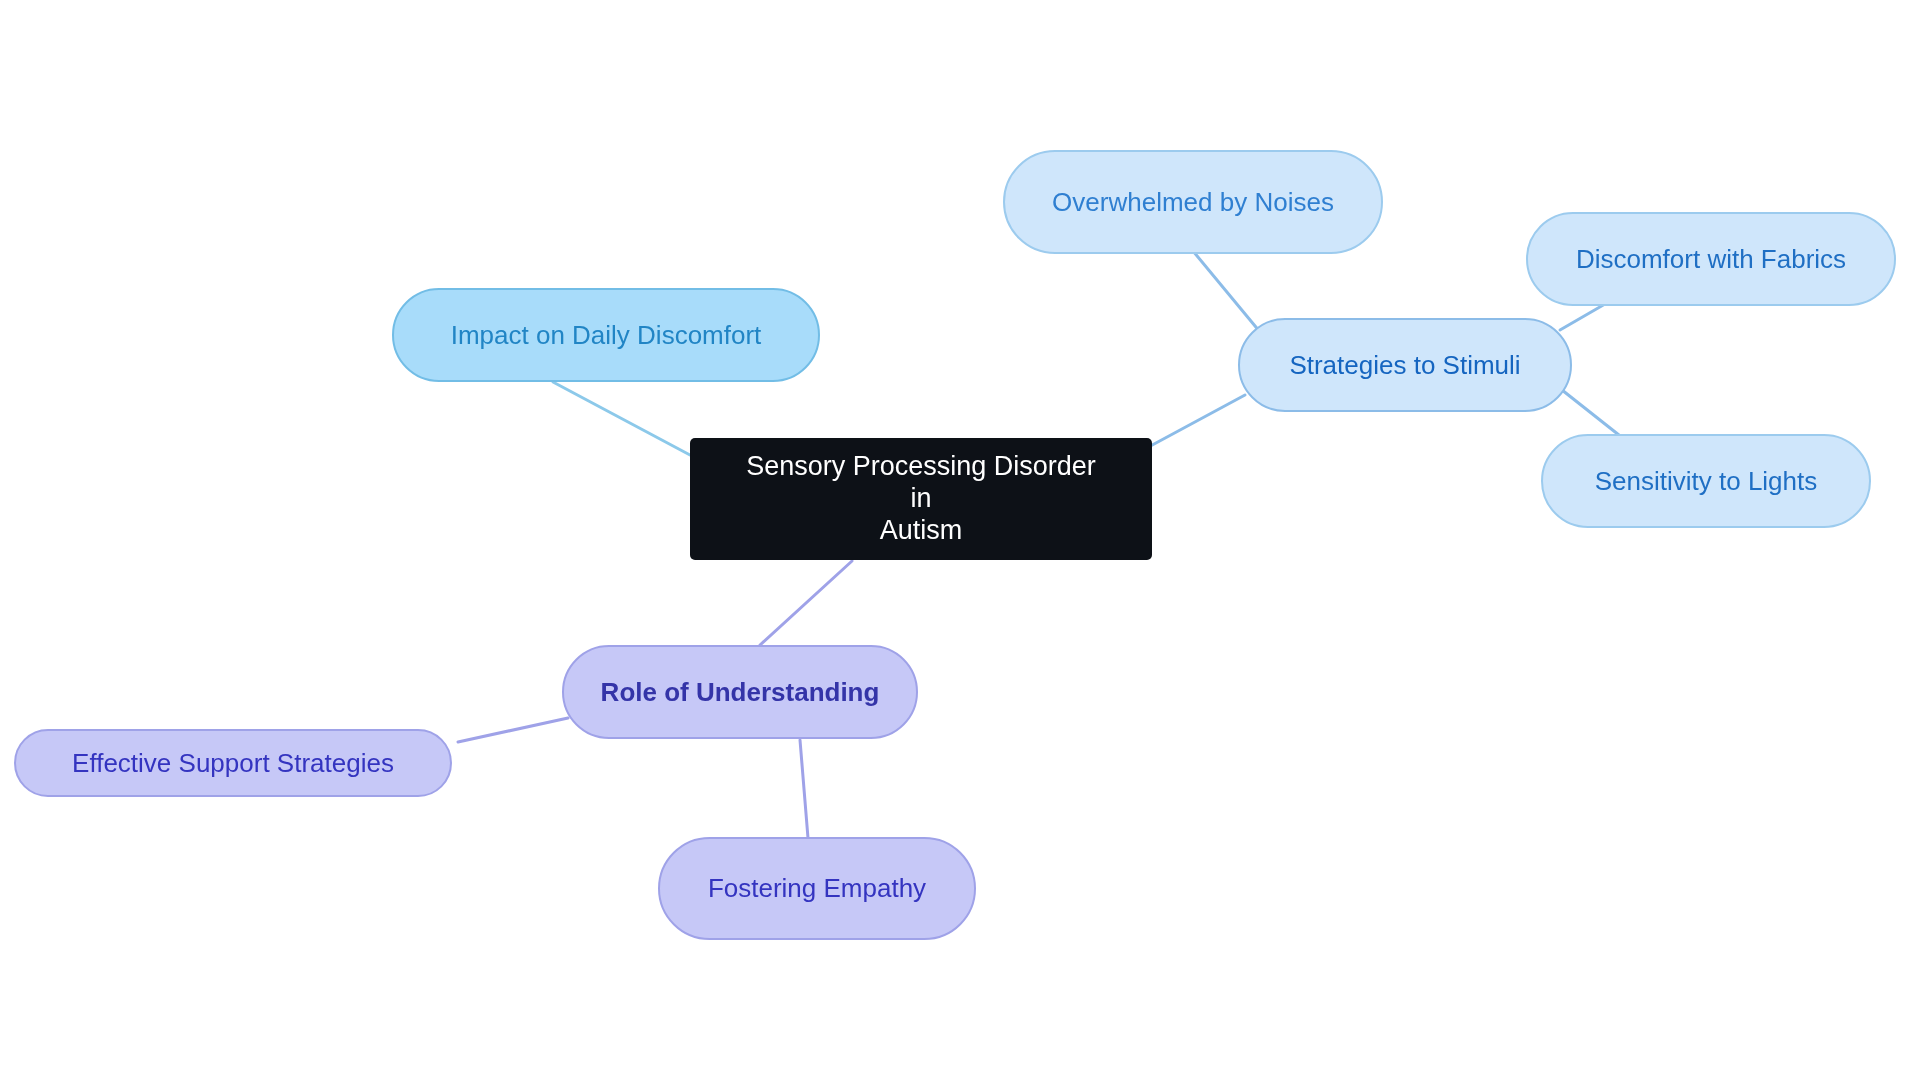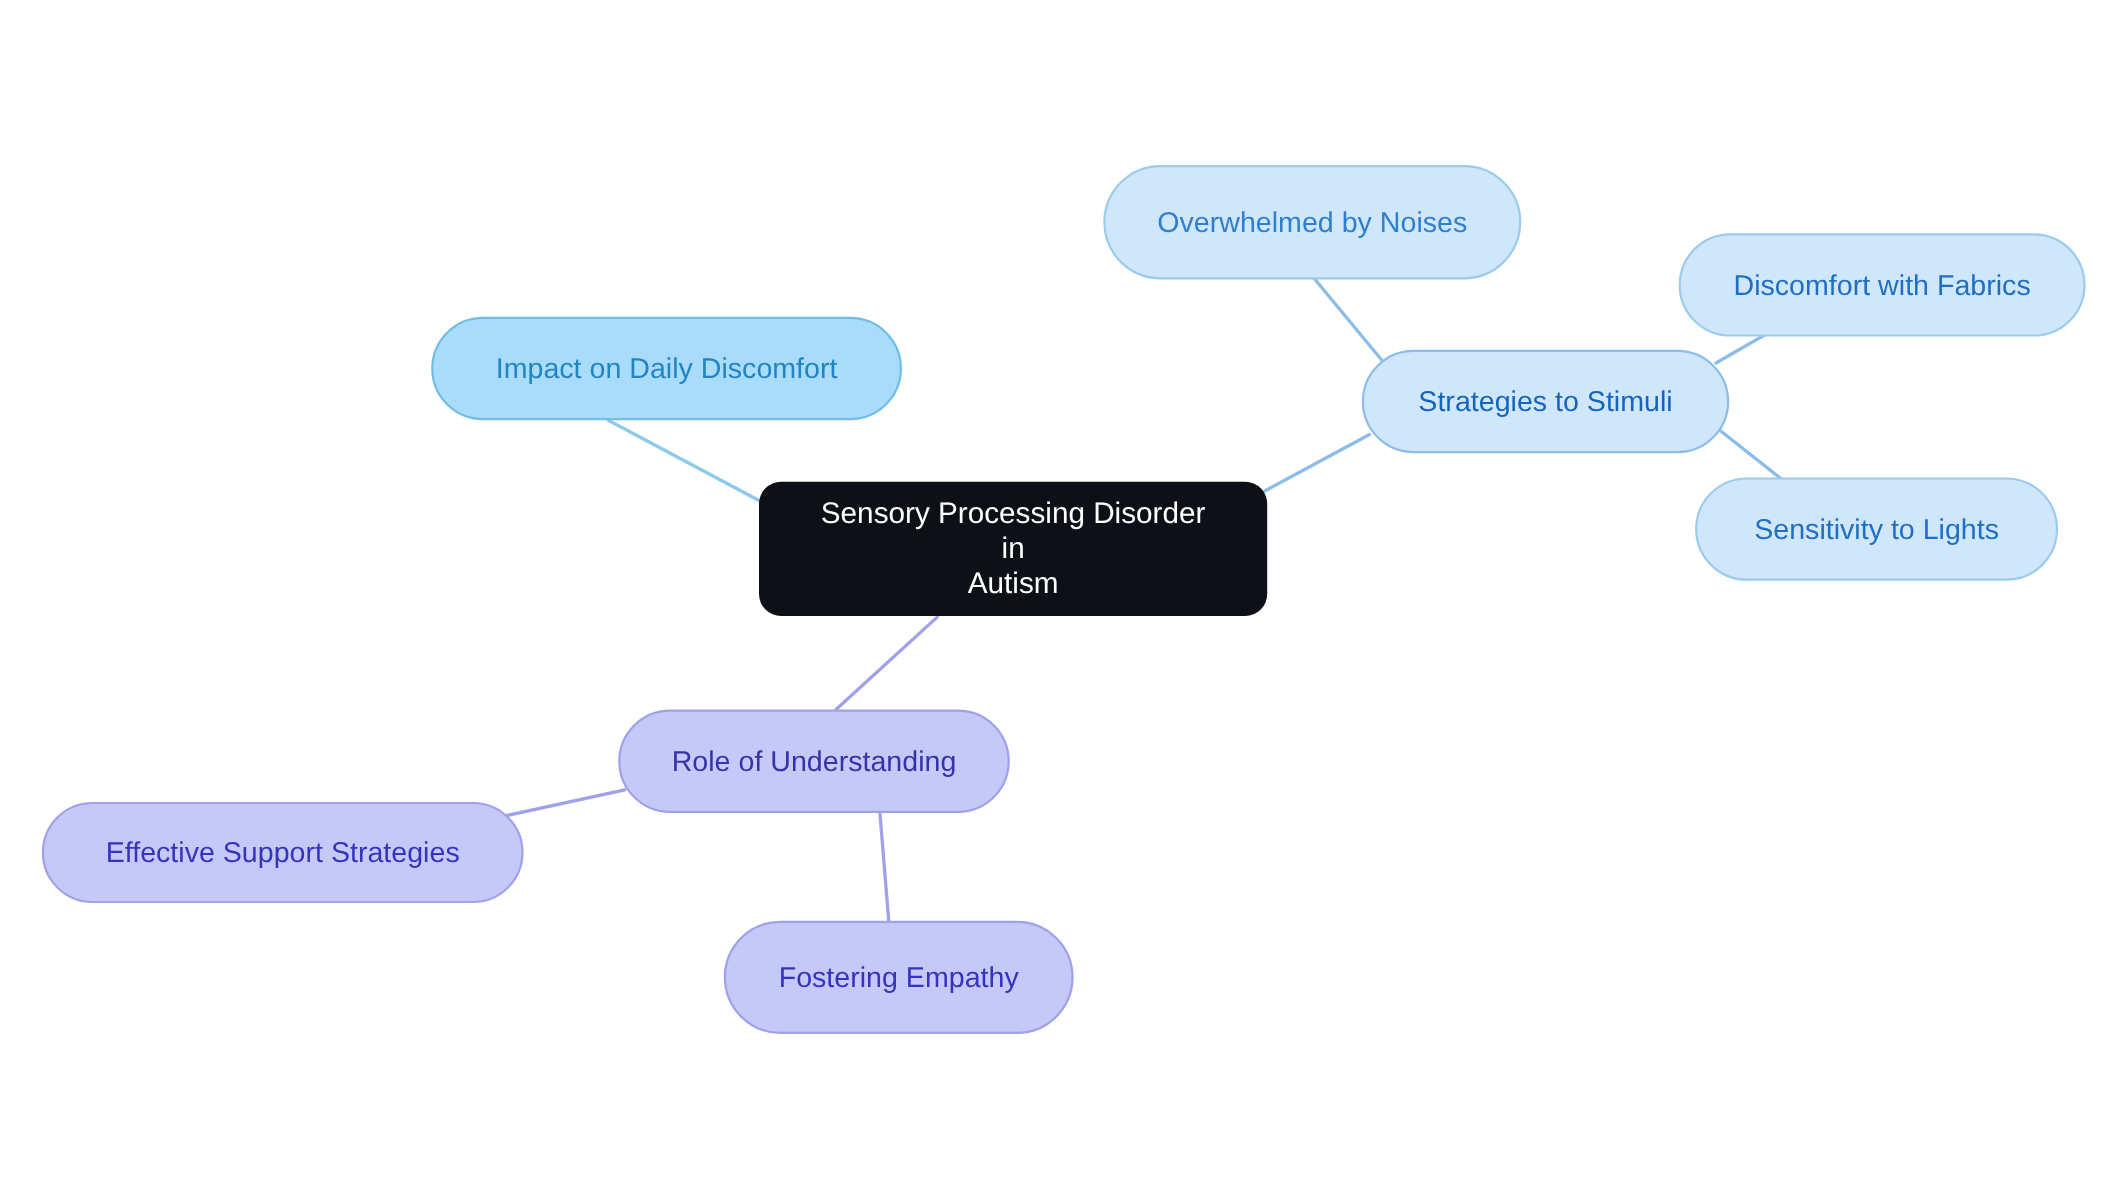--- a/index.html
+++ b/index.html
@@ -34,21 +34,21 @@
     justify-content: center;
     text-align: center;
     border-radius: 999px;
     border-style: solid;
     border-width: 2px;
     line-height: 1.18;
     white-space: pre-line;
     padding: 0 26px;
   }
   .node-root {
-    border-radius: 20px;
+    border-radius: 5px;
     border-width: 0;
     padding: 0 42px;
   }
   .node-label {
     display: block;
     width: 100%;
   }
 </style>
 </head>
 <body>
@@ -65,17 +65,17 @@
       <line x1="800" y1="740" x2="808" y2="838" stroke="#9fa2e8" stroke-width="3" stroke-linecap="round"></line>
     </svg>
   <div id="nodes">
       <div class="node node-root" style="left: 690px; top: 438px; width: 462px; height: 122px; background: rgb(13, 17, 23); color: rgb(255, 255, 255); border-color: rgb(13, 17, 23); font-size: 27px;"><span class="node-label">Sensory Processing Disorder in
 Autism</span></div>
       <div class="node" style="left: 1238px; top: 318px; width: 334px; height: 94px; background: rgb(207, 230, 251); color: rgb(21, 101, 192); border-color: rgb(140, 188, 232); font-size: 26px;"><span class="node-label">Strategies to Stimuli</span></div>
       <div class="node" style="left: 1003px; top: 150px; width: 380px; height: 104px; background: rgb(207, 230, 251); color: rgb(47, 127, 209); border-color: rgb(156, 203, 238); font-size: 26px;"><span class="node-label">Overwhelmed by Noises</span></div>
       <div class="node" style="left: 1526px; top: 168px; width: 370px; height: 94px; background: rgb(207, 230, 251); color: rgb(31, 111, 196); border-color: rgb(156, 203, 238); font-size: 26px; margin-top: 44px;"><span class="node-label">Discomfort with Fabrics</span></div>
       <div class="node" style="left: 1541px; top: 434px; width: 330px; height: 94px; background: rgb(207, 230, 251); color: rgb(31, 111, 196); border-color: rgb(156, 203, 238); font-size: 26px;"><span class="node-label">Sensitivity to Lights</span></div>
       <div class="node" style="left: 392px; top: 288px; width: 428px; height: 94px; background: rgb(168, 220, 250); color: rgb(33, 133, 197); border-color: rgb(114, 189, 230); font-size: 26px;"><span class="node-label">Impact on Daily Discomfort</span></div>
-      <div class="node" style="left: 562px; top: 645px; width: 356px; height: 94px; background: rgb(198, 200, 247); color: rgb(52, 52, 168); border-color: rgb(159, 162, 232); font-size: 26px;"><span class="node-label">Role of Understanding</span></div>
-      <div class="node" style="left: 38px; top: 729px; width: 438px; height: 92px; background: rgb(198, 200, 247); color: rgb(52, 52, 192); border-color: rgb(159, 162, 232); font-size: 26px;"><span class="node-label">Effective Support Strategies</span></div>
+      <div class="node" style="left: 562px; top: 645px; width: 356px; height: 94px; background: rgb(198, 200, 247); color: rgb(52, 52, 168); border-color: rgb(159, 162, 232); font-size: 26px; font-weight: bold;"><span class="node-label">Role of Understanding</span></div>
+      <div class="node" style="left: 14px; top: 729px; width: 438px; height: 68px; background: rgb(198, 200, 247); color: rgb(52, 52, 192); border-color: rgb(159, 162, 232); font-size: 26px;"><span class="node-label">Effective Support Strategies</span></div>
       <div class="node" style="left: 658px; top: 837px; width: 318px; height: 103px; background: rgb(198, 200, 247); color: rgb(52, 52, 192); border-color: rgb(159, 162, 232); font-size: 26px;"><span class="node-label">Fostering Empathy</span></div>
     </div>
 </div>
 
 </body></html>

